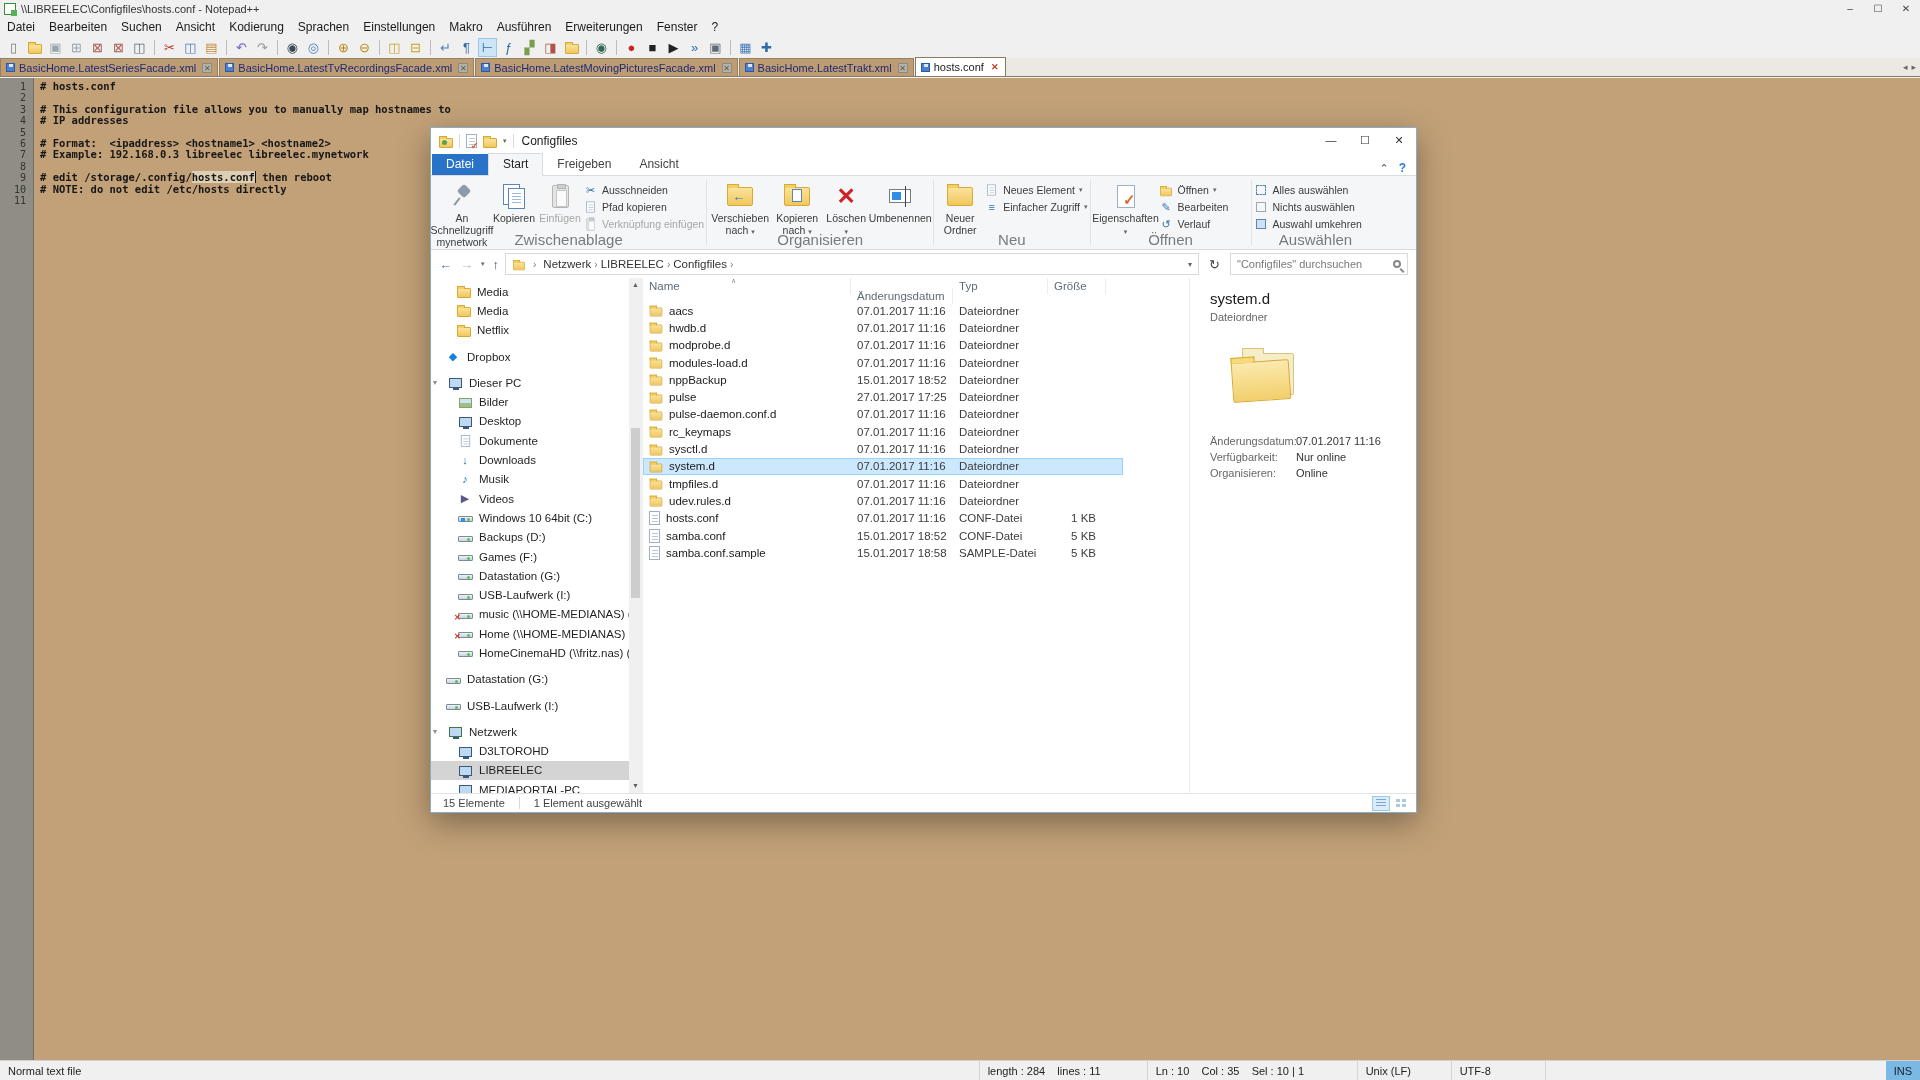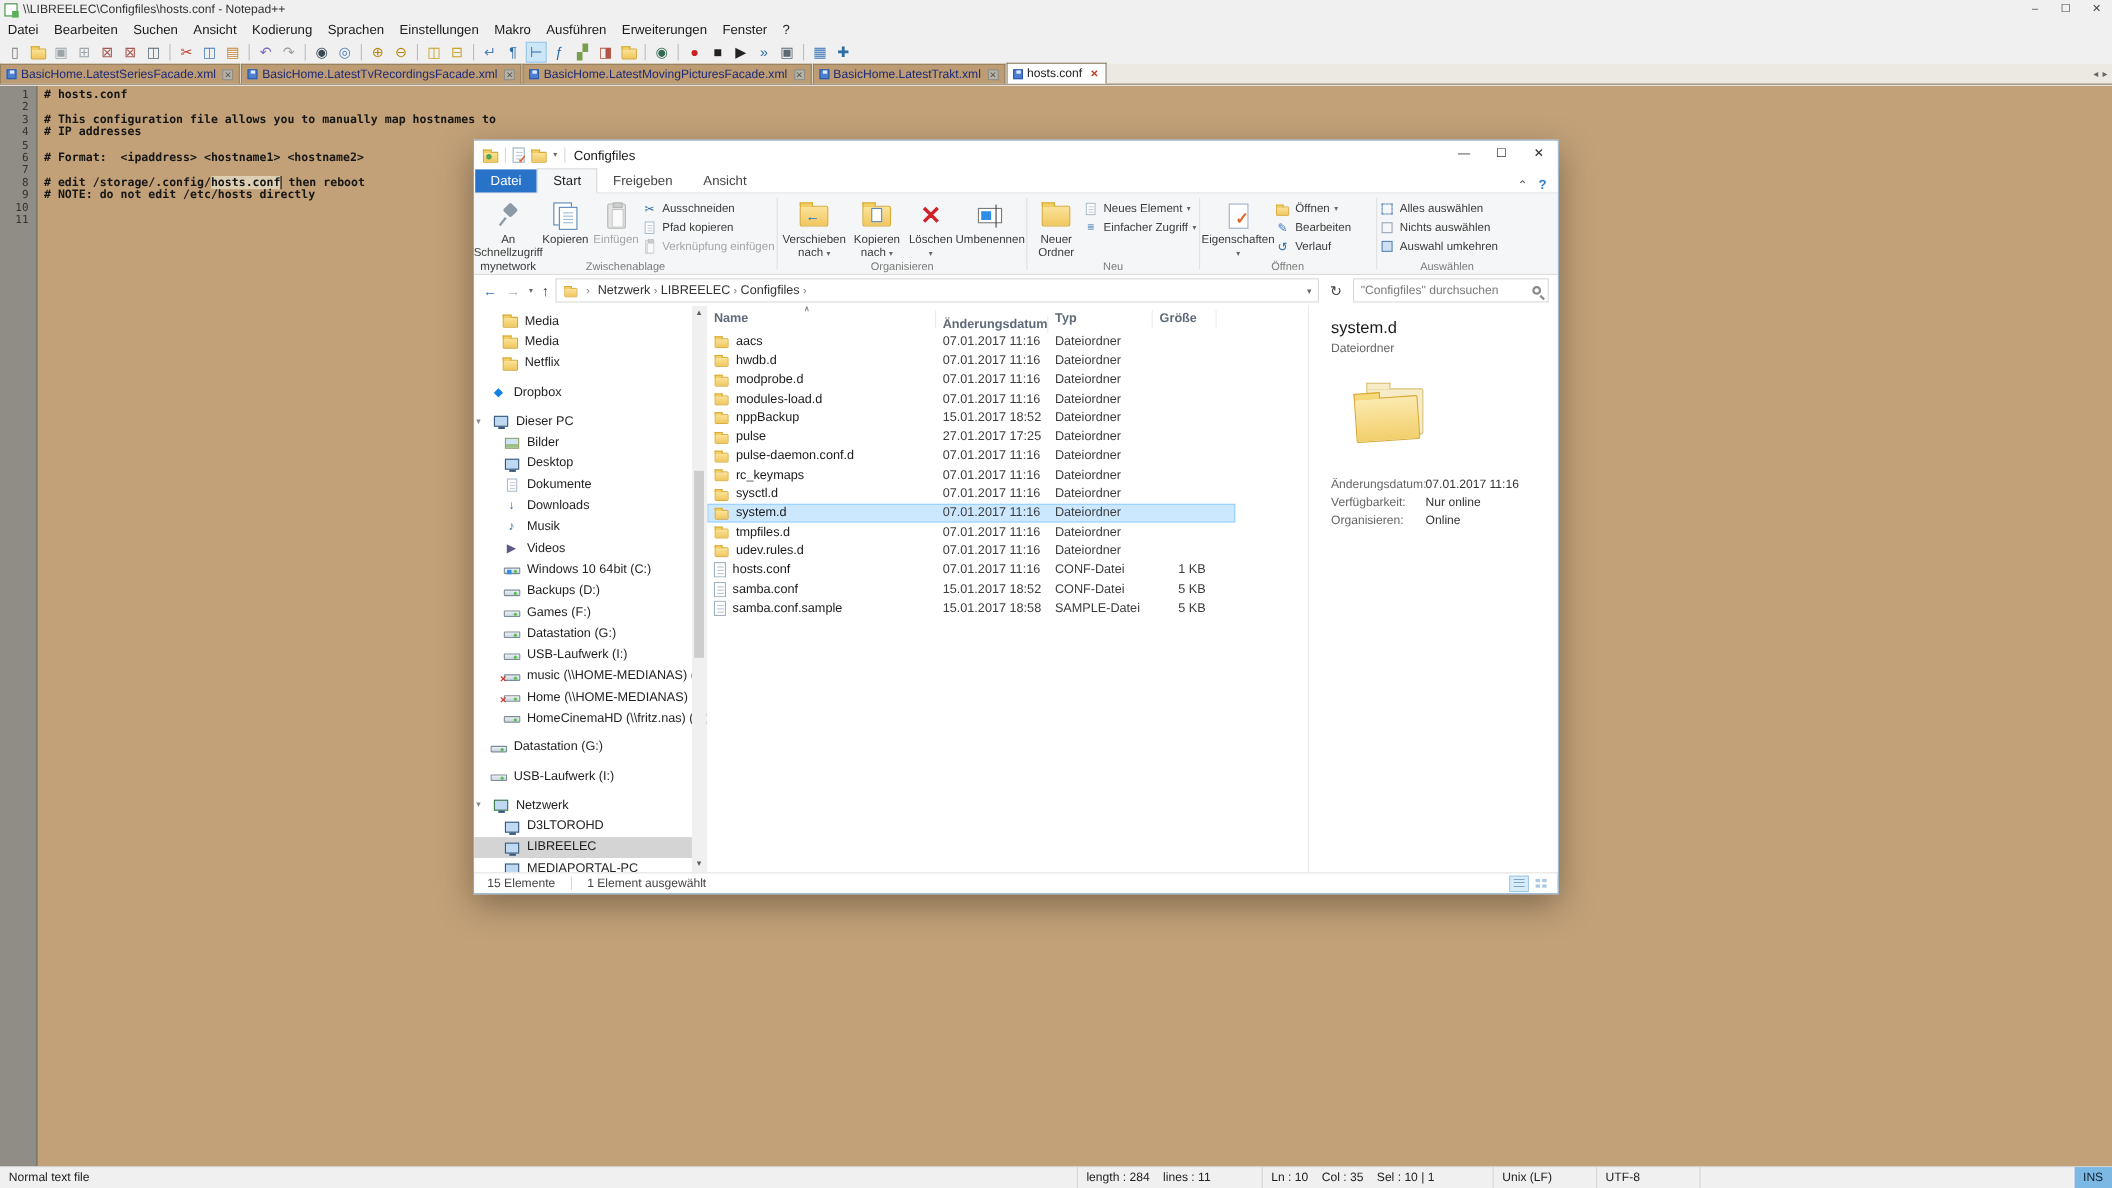--- a/index.html
+++ b/index.html
@@ -59,21 +59,21 @@
   .x-ribbontabs { position:absolute; left:0; top:26px; right:0; height:22px; background:#fff; border-bottom:1px solid #dadbdc; display:flex; align-items:flex-end; }
   .rtab { padding:3px 14px 4px; font-size:12px; color:#444; }
   .rtab.file { background:#2873c8; color:#fff; margin-left:1px; }
   .rtab.active { background:#f5f6f7; border:1px solid #dadbdc; border-bottom:1px solid #f5f6f7; color:#222; margin-bottom:-1px; }
   .rib-right { margin-left:auto; display:flex; align-items:center; gap:10px; padding-right:10px; color:#555; }
   .rib-help { color:#2b7cd3; font-weight:bold; font-size:12px; }
 
   .x-ribbon { position:absolute; left:0; top:48px; right:0; height:74px; background:#f5f6f7; border-bottom:1px solid #dadbdc; display:flex; }
   .rgroup { position:relative; height:100%; display:flex; align-items:flex-start; padding:4px 2px 14px; }
   .rgsep { width:1px; background:#e2e2e2; margin:4px 0; }
-  .rglabel { position:absolute; left:0; right:0; bottom:1px; text-align:center; font-size:10px; color:#7a7a7a; }
+  .rglabel { position:absolute; left:0; right:0; bottom:1px; text-align:center; font-size:15px; color:#7a7a7a; }
   .rbig { display:flex; flex-direction:column; align-items:center; width:58px; padding-top:2px; font-size:10.5px; color:#3b3b3b; text-align:center; line-height:1.15; }
   .rbig .ric { height:28px; display:flex; align-items:center; justify-content:center; margin-bottom:2px; }
   .rbig.dis, .rsmall.dis { color:#a6a6a6; }
   .rbig.dis .ric, .rsmall.dis .ric { filter:grayscale(1); opacity:.55; }
   .rsmall-col { display:flex; flex-direction:column; justify-content:flex-start; gap:3px; padding-top:3px; }
   .rsmall { display:flex; align-items:center; gap:4px; font-size:10.5px; color:#3b3b3b; white-space:nowrap; }
   .rsmall .ric { width:15px; height:14px; display:flex; align-items:center; justify-content:center; font-size:11px; }
   .caret { font-size:7px; color:#666; }
   .g { font-style:normal; }
   .pinic { position:relative; width:22px; height:24px; }
@@ -114,21 +114,21 @@
   .nav-row.lvl0 { padding-left:14px; }
   .nav-row.gap { margin-top:7px; }
   .nav-row.sel { background:#d4d4d4; }
   .nav-caret { width:8px; margin-left:-12px; color:#8a8a8a; font-size:8px; }
   .navscroll { position:absolute; right:0; top:0; bottom:0; width:13px; background:#f0f0f0; }
   .navscroll .thumb { position:absolute; left:2px; width:9px; top:150px; height:170px; background:#cdcdcd; }
   .navscroll .up, .navscroll .dn { position:absolute; left:0; width:13px; height:14px; text-align:center; font-size:7px; color:#606060; line-height:14px; }
   .navscroll .dn { bottom:0; }
 
   .filepane { position:relative; flex:1 1 auto; overflow:hidden; }
-  .cols { display:flex; align-items:center; height:24px; color:#5f6b78; font-size:11.5px; position:relative;font-weight:bold; }
+  .cols { display:flex; height:24px; color:#5f6b78; font-size:11.5px; position:relative; }
   .cols .ch { padding-left:6px; border-right:1px solid #ececec; height:16px; line-height:16px; }
   .c-name { flex:0 0 208px; }
   .c-date { flex:0 0 102px;margin-top:10px; }
   .c-typ  { flex:0 0 95px; }
   .c-size { flex:0 0 58px; }
   .sortmark { position:absolute; left:88px; top:-1px; font-size:7px; color:#8a8a8a; }
   .frow { display:flex; align-items:center; height:17.3px; font-size:11.5px; color:#3c3c3c; }
   .frow .cell { padding-left:6px; overflow:hidden; white-space:nowrap; }
   .frow .cell.name { color:#1a1a1a; display:flex; align-items:center; gap:6px; flex:0 0 208px; }
   .frow .cell.size { text-align:right; padding-right:10px; flex:0 0 58px; }
@@ -353,20 +353,21 @@
           <div class="gut-line">11</div>
         </div>
       </div>
     <div class="ed-lines" id="npp-lines">
         <div class="ed-line"># hosts.conf</div>
         <div class="ed-line"> </div>
         <div class="ed-line"># This configuration file allows you to manually map hostnames to</div>
         <div class="ed-line"># IP addresses</div>
         <div class="ed-line"> </div>
         <div class="ed-line"># Format:  &lt;ipaddress&gt; &lt;hostname1&gt; &lt;hostname2&gt;</div>
+        <div class="ed-line"># Example: 192.168.0.3 libreelec libreelec.mynetwork</div>
         <div class="ed-line"> </div>
         <div class="ed-line"><span># edit /storage/.config/</span><span class="ed-sel">hosts.conf</span><span class="ed-caret"></span><span> then reboot</span></div>
         <div class="ed-line"># NOTE: do not edit /etc/hosts directly</div>
         <div class="ed-line"> </div>
       </div>
   </div>
   <div class="npp-status">
     <div class="seg grow">Normal text file</div>
     <div class="seg" style="flex:0 0 168px">length : 284    lines : 11</div>
     <div class="seg" style="flex:0 0 210px">Ln : 10    Col : 35    Sel : 10 | 1</div>

